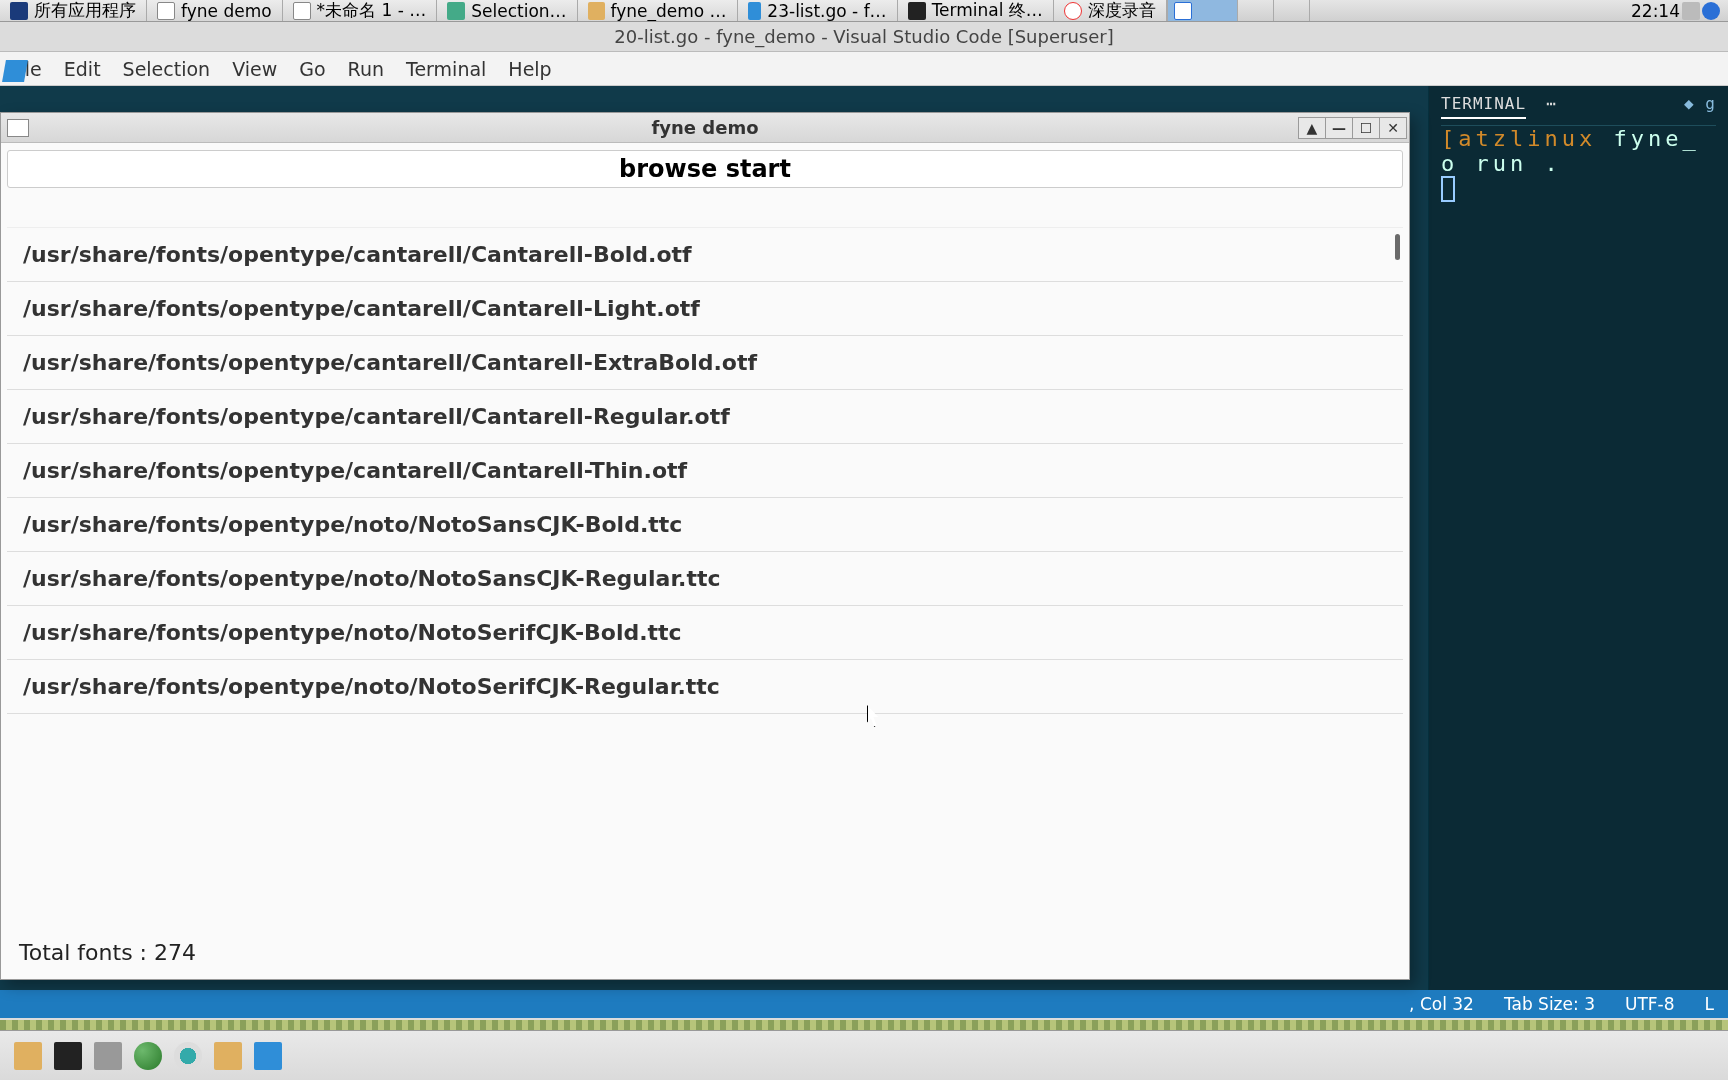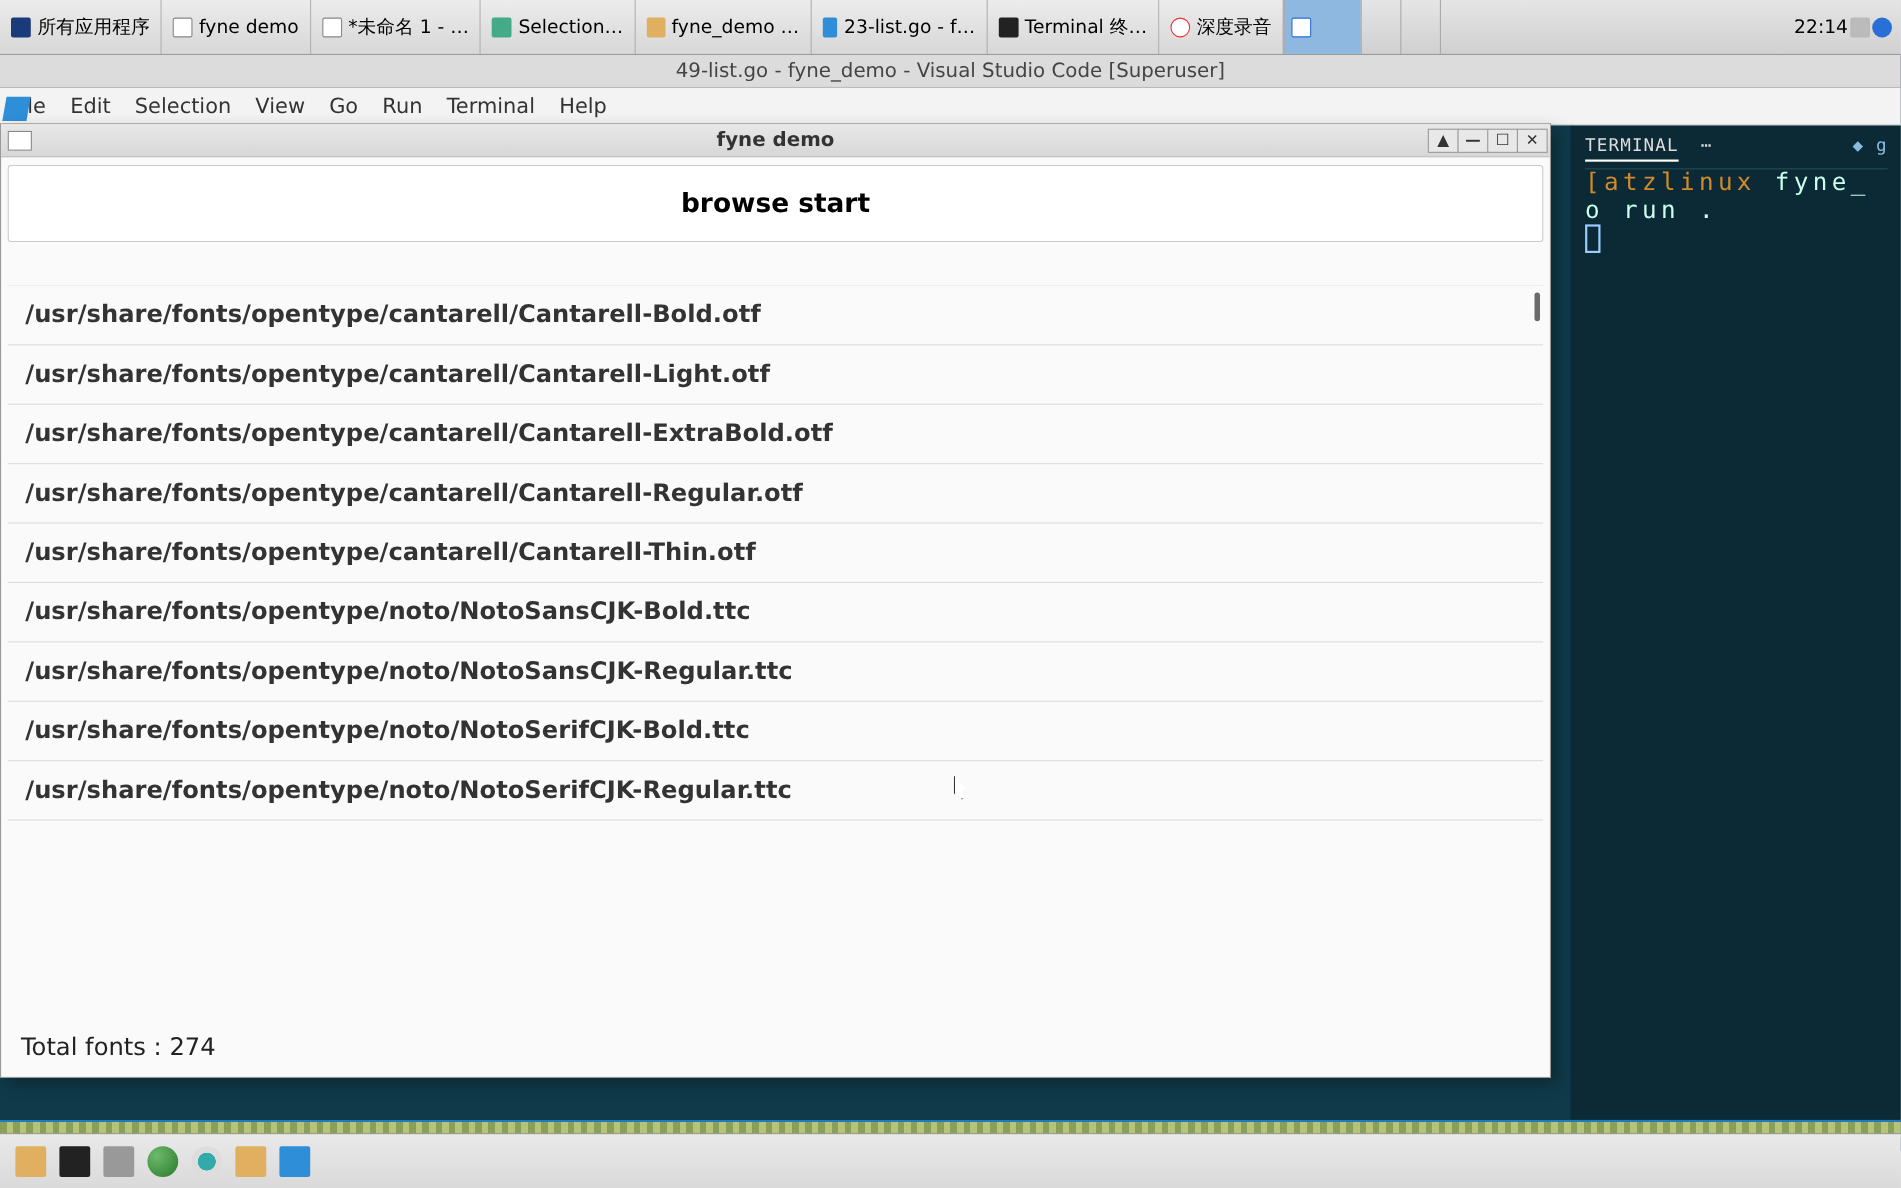--- a/index.html
+++ b/index.html
@@ -1,20 +1,20 @@
 <!DOCTYPE html>
 <html><head>
 <meta charset="utf-8">
 <style>
   * { box-sizing: border-box; margin: 0; padding: 0; }
   html, body { width: 1728px; height: 1080px; font-family: "DejaVu Sans", Arial, sans-serif; overflow: hidden; background: #dcdcdc; }
 
   
   .taskbar {
-    height: 50px;
+    height: 22px;
     background: linear-gradient(#e5e5e5,#d0d0d0);
     border-bottom: 1px solid #999;
     display: flex;
     align-items: stretch;
     font-size: 17px;
   }
   .taskbar-item {
     display: flex; align-items: center;
     padding: 0 10px;
     border-right: 1px solid #aaa;
@@ -113,21 +113,21 @@
   .fyne-titlebar .win-controls { position:absolute; right:2px; display:flex; }
   .fyne-titlebar .wc {
     width:28px; height:22px; border:1px solid #9a9a9a; background:#e8e8e8; margin-left:-1px;
     display:flex; align-items:center; justify-content:center; font-size:14px; cursor:pointer;
   }
 
   .fyne-body { flex:1; display:flex; flex-direction:column; padding:4px 6px; overflow:hidden;}
   .fyne-btn {
     border:1px solid #ccc; background:#fff; border-radius:3px;
     text-align:center; font-size:24px; font-weight:700;
-    padding:20px 0; margin:3px 0; cursor:pointer;
+    padding:4px 0; margin:3px 0; cursor:pointer;
   }
 
   .fyne-list {
     margin-top: 36px;
     flex:1; overflow:hidden; position:relative;
     border-top:1px solid #eee;
   }
   .fyne-row {
     border-bottom:1px solid #ddd; padding:14px 16px;
     font-size:22px; font-weight:600; color:#333;
@@ -210,21 +210,21 @@
   </div>
   <div class="taskbar-tray">
     <span>22:14</span>
     <span class="mini-icon" style="background:#bbb;"></span>
     <span class="mini-icon bt"></span>
   </div>
 </div>
 
 <div class="vscode-window">
   <div class="vscode-titlebar">
-    <span>49-list.go - fyne_demo - Visual Studio Code [Superuser]</span>
+    <span>20-list.go - fyne_demo - Visual Studio Code [Superuser]</span>
   </div>
   <span class="vscode-logo"></span>
   <div class="vscode-menubar">
     <span>File</span>
     <span>Edit</span>
     <span>Selection</span>
     <span>View</span>
     <span>Go</span>
     <span>Run</span>
     <span>Terminal</span>

